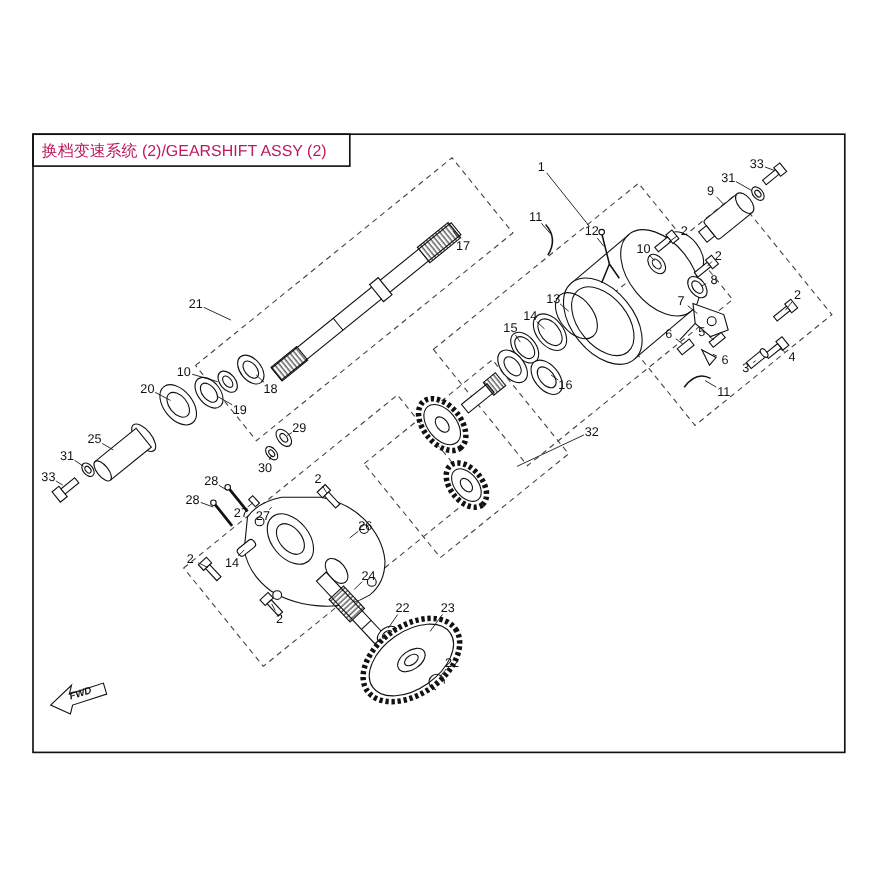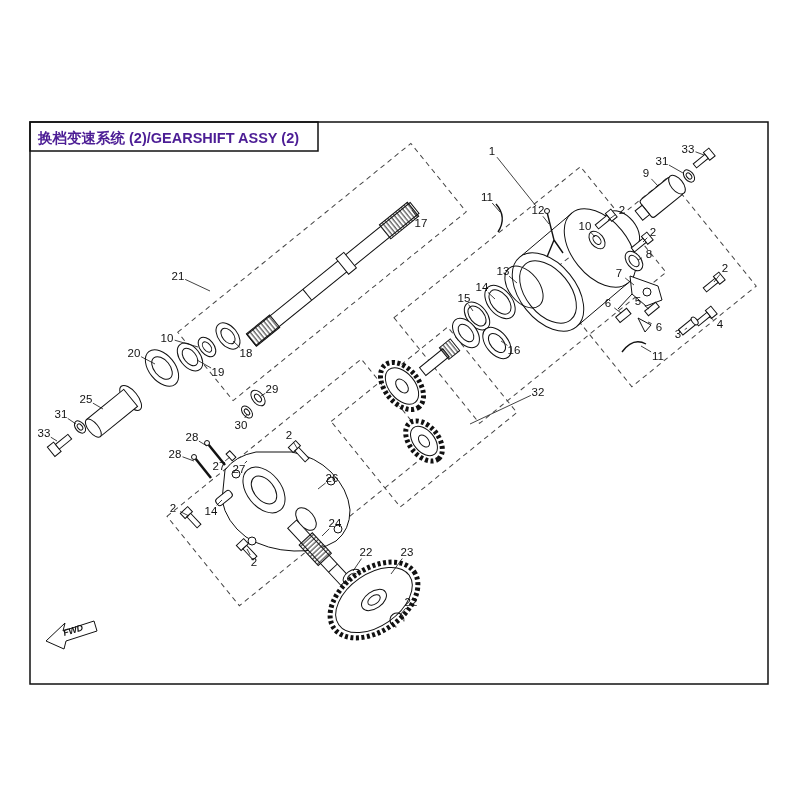--- a/index.html
+++ b/index.html
@@ -5,21 +5,21 @@
   html,body{margin:0;padding:0;background:#fff;}
   .page{position:relative;width:800px;height:800px;background:#fff;font-family:"Liberation Sans",sans-serif;overflow:hidden;}
   #diagram{position:absolute;left:0;top:0;}
   .frame{fill:none;stroke:#111;stroke-width:1.5;}
   .part{fill:#fff;stroke:#111;stroke-width:1;}
   .teeth{fill:#fff;stroke:#111;stroke-width:5;stroke-dasharray:3 2.5;}
   .dash rect{fill:none;stroke:#444;stroke-width:1;stroke-dasharray:5 4;}
   .leader{stroke:#111;stroke-width:0.8;fill:none;}
   .callout{font:11.5px "Liberation Sans",sans-serif;fill:#111;text-anchor:middle;stroke:none;}
   .fwdtext{font:italic bold 9px "Liberation Sans",sans-serif;fill:#111;text-anchor:middle;stroke:none;}
-  .title{position:absolute;left:38px;top:127px;height:22px;line-height:22px;font-weight:bold;font-size:14.5px;color:#4c1d95;white-space:nowrap;}
+  .title{position:absolute;left:38px;top:127px;height:22px;line-height:22px;font-weight:normal;font-size:14.5px;color:#be185d;white-space:nowrap;}
 </style>
 </head>
 <body>
 
 <div class="page">
   <svg id="diagram" width="800" height="800" viewBox="0 0 800 800">
     <defs>
       <pattern id="hatch" width="3.5" height="10" patternUnits="userSpaceOnUse">
         <line x1="1" y1="0" x2="1" y2="10" stroke="#111" stroke-width="0.9"></line>
       </pattern>

